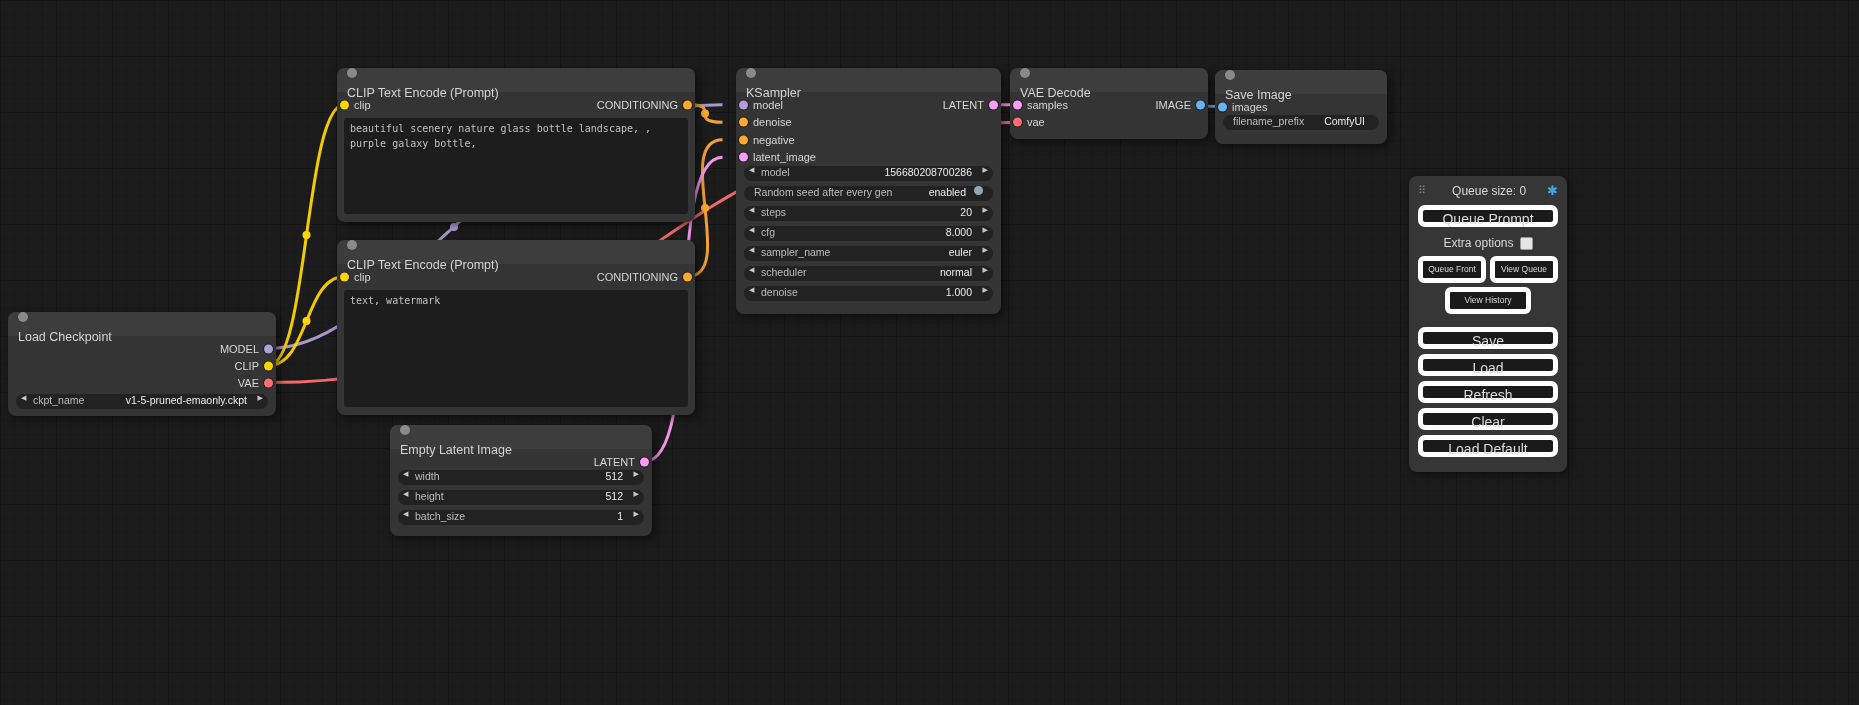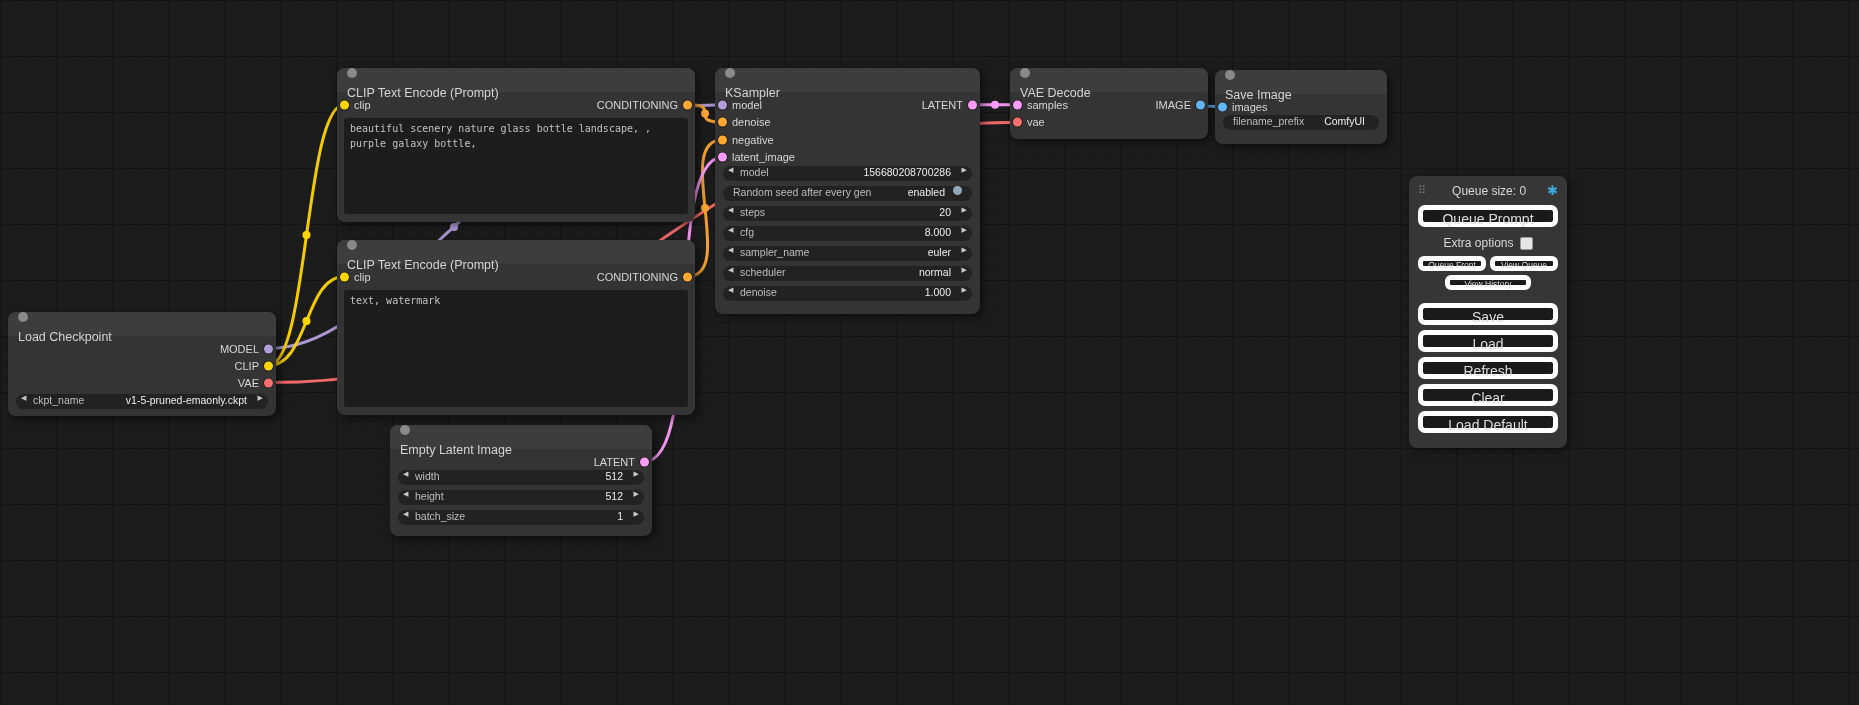--- a/index.html
+++ b/index.html
@@ -45,21 +45,21 @@
          white-space:pre-wrap;overflow:hidden;box-sizing:border-box;cursor:text;}
 
   #node-clip-pos{left:337px;top:68px;width:358px;height:154px;}
   #node-clip-pos .ntext{height:96px;}
   #node-clip-neg{left:337px;top:240px;width:358px;height:175px;}
   #node-clip-neg .ntext{height:117px;}
   #node-load-ckpt{left:8px;top:312px;width:268px;height:104px;}
   #node-load-ckpt .widget{margin-top:3px;}
   #node-empty-latent{left:390px;top:425px;width:262px;height:111px;}
   #node-empty-latent .widget:first-of-type{margin-top:1px;}
-  #node-ksampler{left:715px;top:68px;width:265px;height:246px;}
+  #node-ksampler{left:736px;top:68px;width:265px;height:246px;}
   #node-vae-decode{left:1010px;top:68px;width:198px;height:71px;}
   #node-save-image{left:1215px;top:70px;width:172px;height:74px;}
 
   .menu{position:absolute;left:1409px;top:176px;width:158px;z-index:3;
         background:#363636;border-radius:8px;padding:7px 9px 10px;
         box-shadow:2px 2px 10px rgba(0,0,0,.55);box-sizing:border-box;}
   .menu-head{display:flex;align-items:center;color:#d8d8d8;font-size:12px;
              margin-bottom:7px;}
   .drag{color:#7f7f7f;font-size:11px;margin-right:5px;cursor:grab;}
   .qsize{flex:1;text-align:center;}
@@ -68,21 +68,21 @@
        border-radius:7px;color:#dcdcdc;font-family:"Liberation Sans",sans-serif;
        cursor:pointer;box-sizing:border-box;}
   .btn.big{height:22px;font-size:14px;margin-bottom:5px;}
   .btn.qp{margin-bottom:9px;}
   .extra-row{display:flex;justify-content:center;align-items:center;gap:6px;
              color:#d8d8d8;font-size:12px;margin-bottom:6px;}
   .checkbox{width:11px;height:11px;background:#e6e6e6;border:1px solid #9a9a9a;
             border-radius:2px;cursor:pointer;}
   .small-row{display:flex;gap:4px;margin-bottom:4px;}
   .small-row.center{justify-content:center;margin-bottom:13px;}
-  .btn.sm{height:15px;font-size:8.5px;padding:0 4px;border-radius:6px;
+  .btn.sm{height:27px;font-size:8.5px;padding:0 4px;border-radius:6px;
           line-height:1;width:auto;flex:1;}
   .btn.vh{flex:0 0 62%;}
 </style>
 </head>
 <body>
 
 <svg class="wires" width="1859" height="705">
   <path d="M268.5,348.5 C400,348.5 480,104.75 722.5,104.75" stroke="#B39DDB"></path>
   <path d="M268.5,365.5 C308.5,365.5 304.5,104.5 344.5,104.5" stroke="#FFD500"></path>
   <path d="M268.5,365.5 C308.5,365.5 304.5,276.5 344.5,276.5" stroke="#FFD500"></path>

